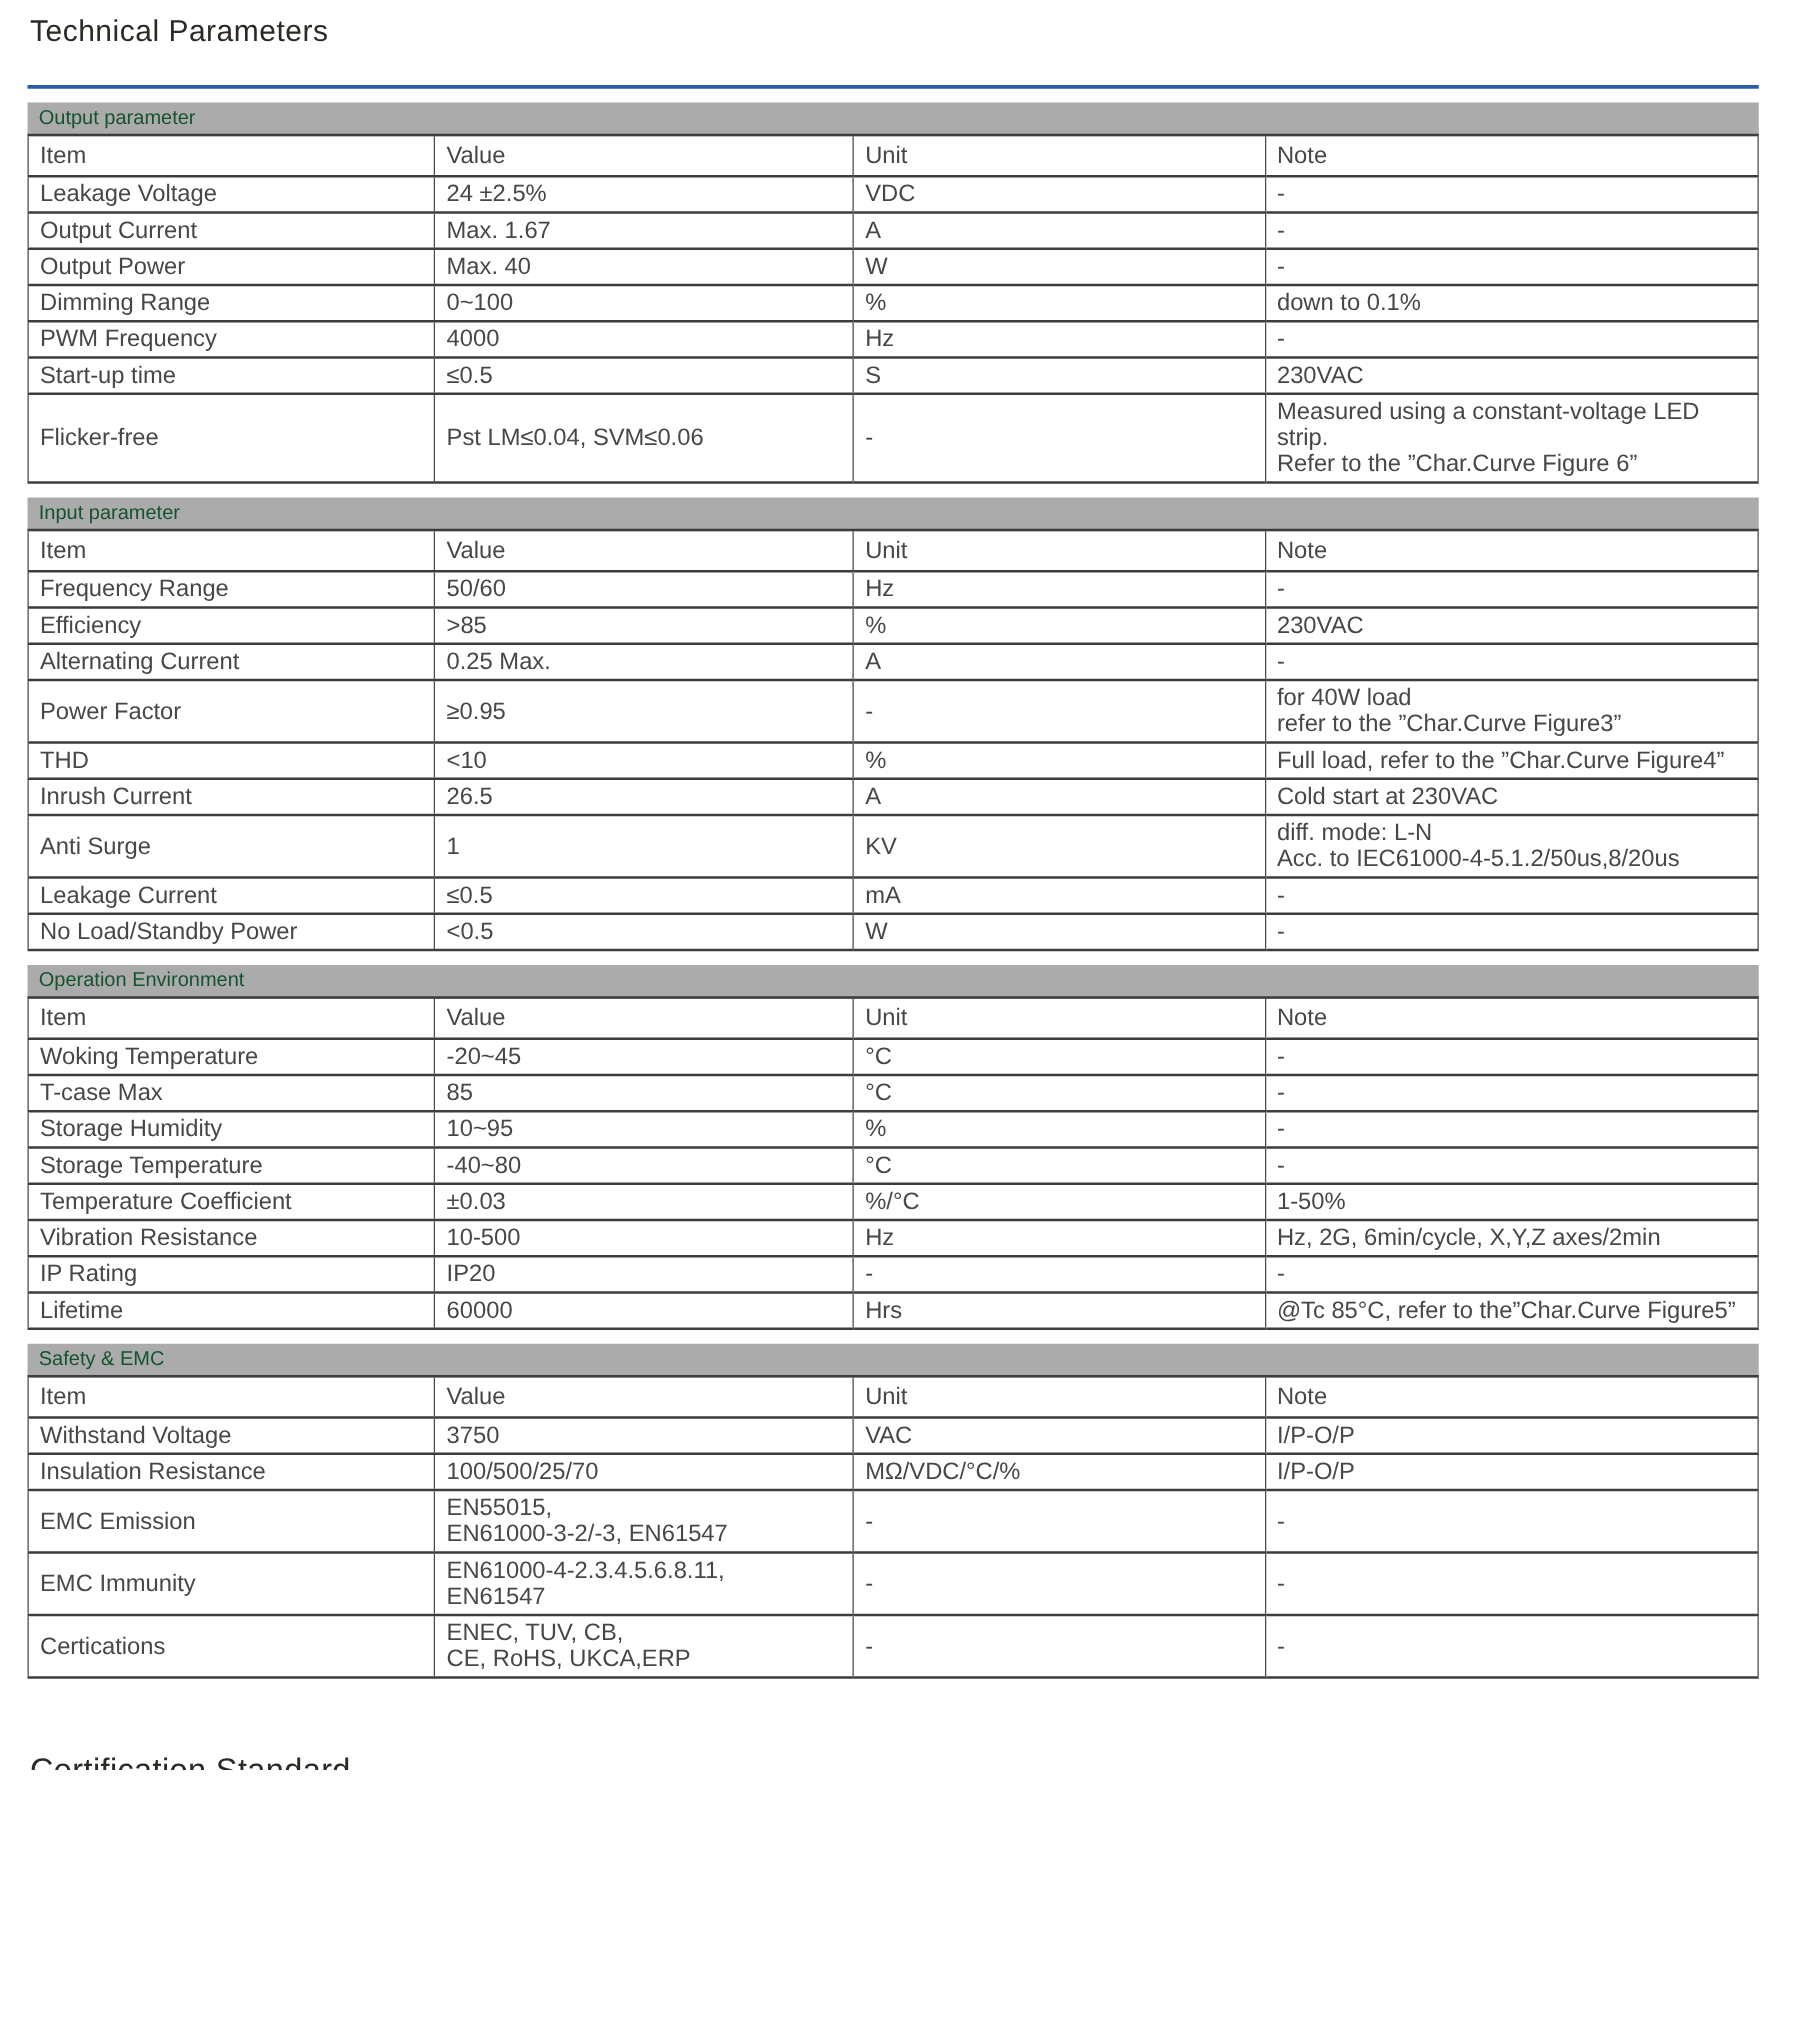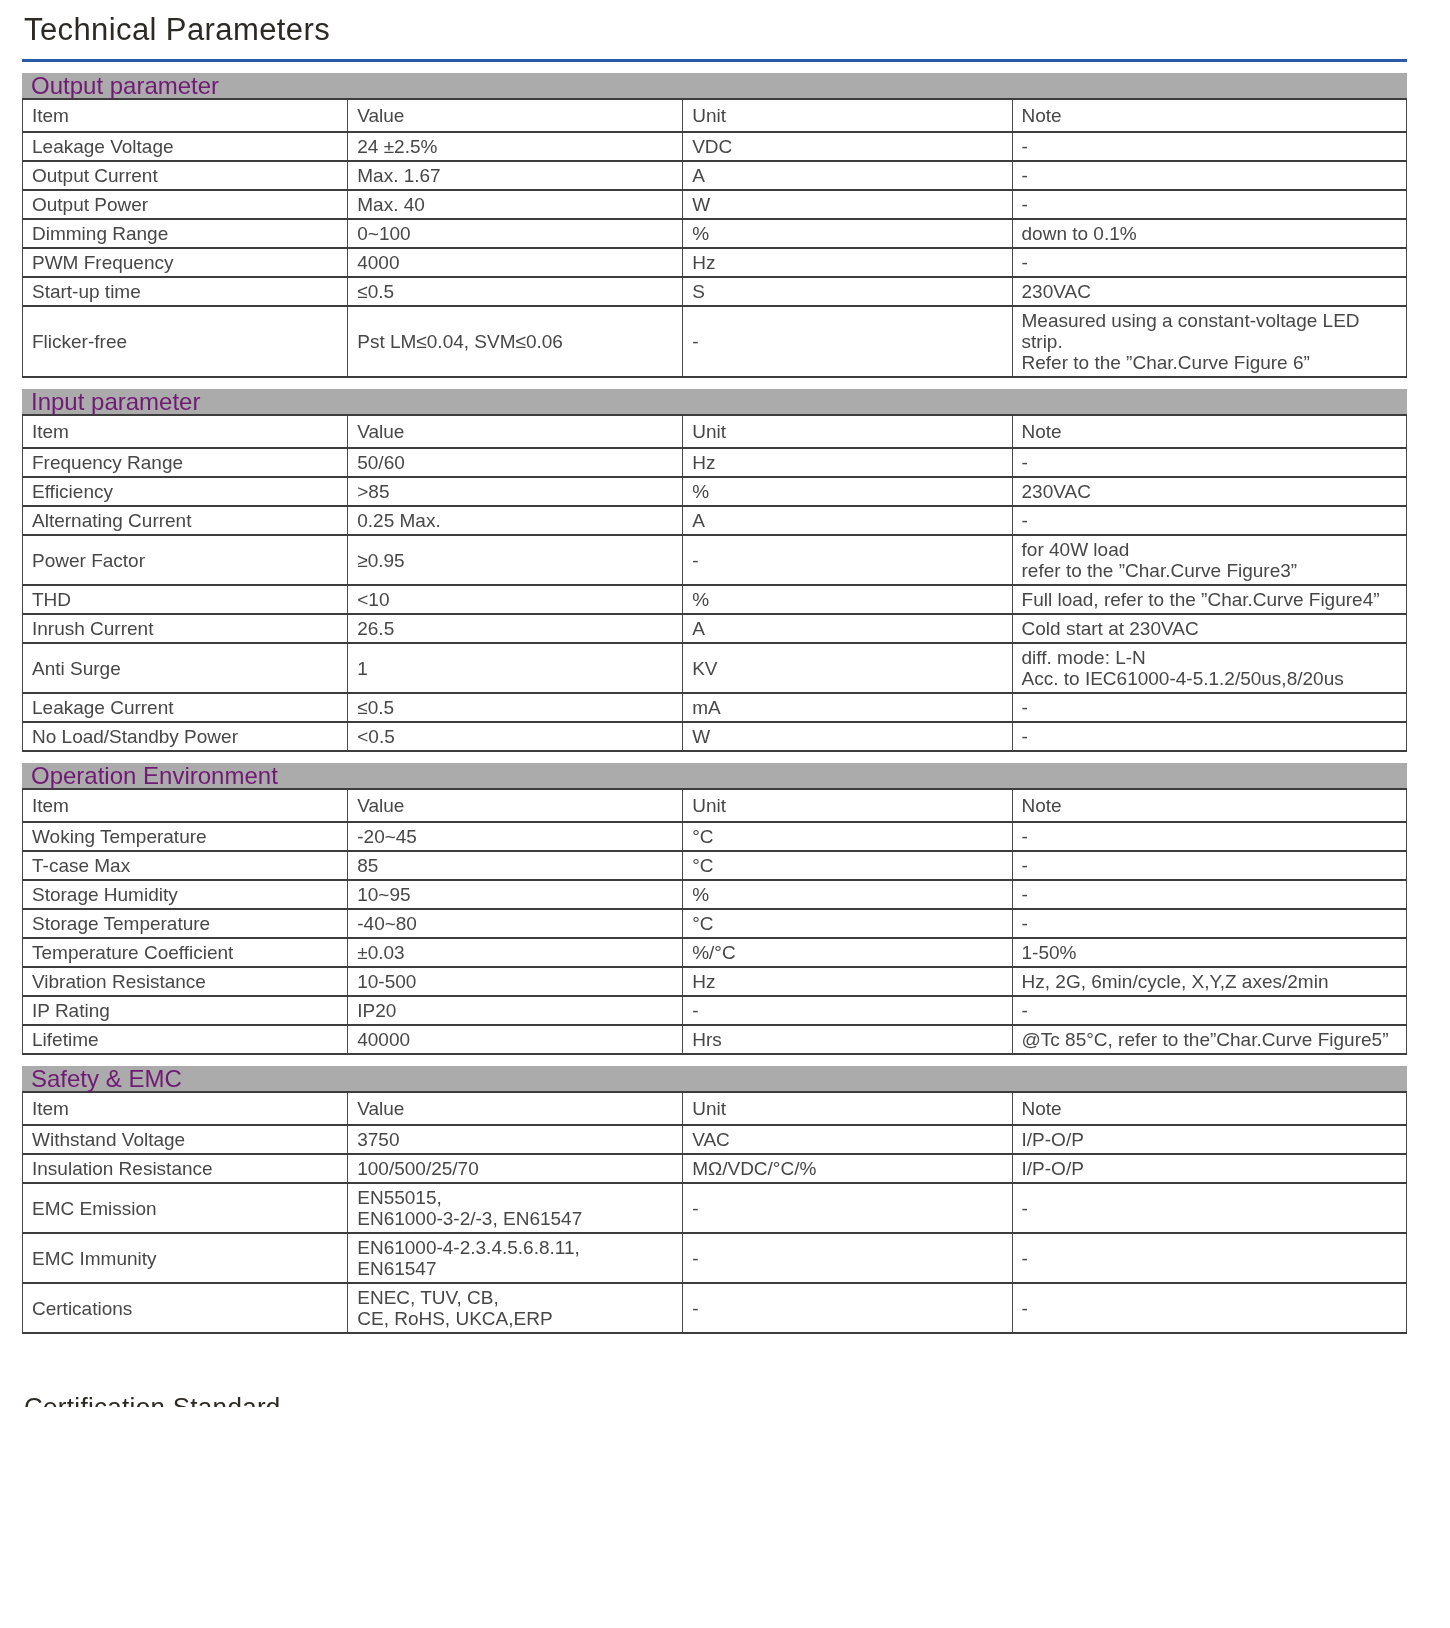--- a/index.html
+++ b/index.html
@@ -16,38 +16,38 @@
     width: 1450px;
     height: 1628px;
     overflow: hidden;
     background: #ffffff;
     font-family: "Liberation Sans", sans-serif;
     color: var(--text);
   }
   .page { padding: 10px 43px 0 22px; }
 
   h1.page-title {
-    margin: 2px 0 11px 2px;
-    font-size: 31px;
+    margin: 2px 0 28px 2px;
+    font-size: 24px;
     font-weight: 400;
     letter-spacing: 0.4px;
     color: var(--heading);
   }
   .rule { height: 3px; background: var(--accent); }
 
   .param-section { margin-top: 11px; }
   .section-bar {
     height: 27px;
     background: var(--bar);
     border-bottom: 2px solid var(--line-strong);
     display: flex;
     align-items: center;
     padding-left: 9px;
-    font-size: 24px;
-    color: #701a75;
+    font-size: 16px;
+    color: #14532d;
   }
 
   table.param-table {
     width: 100%;
     border-collapse: collapse;
     table-layout: fixed;
   }
   col.c-item  { width: 23.5%; }
   col.c-value { width: 24.2%; }
   col.c-unit  { width: 23.8%; }
@@ -286,21 +286,21 @@
               <td class="cell note">Hz, 2G, 6min/cycle, X,Y,Z axes/2min</td>
             </tr>
             <tr>
               <td class="cell item">IP Rating</td>
               <td class="cell value">IP20</td>
               <td class="cell unit">-</td>
               <td class="cell note">-</td>
             </tr>
             <tr>
               <td class="cell item">Lifetime</td>
-              <td class="cell value">40000</td>
+              <td class="cell value">60000</td>
               <td class="cell unit">Hrs</td>
               <td class="cell note">@Tc 85°C, refer to the”Char.Curve Figure5”</td>
             </tr>
           </tbody>
     </table>
   </section>
 
   <section class="param-section">
     <div class="section-bar">
       <span class="section-title">Safety &amp; EMC</span>

